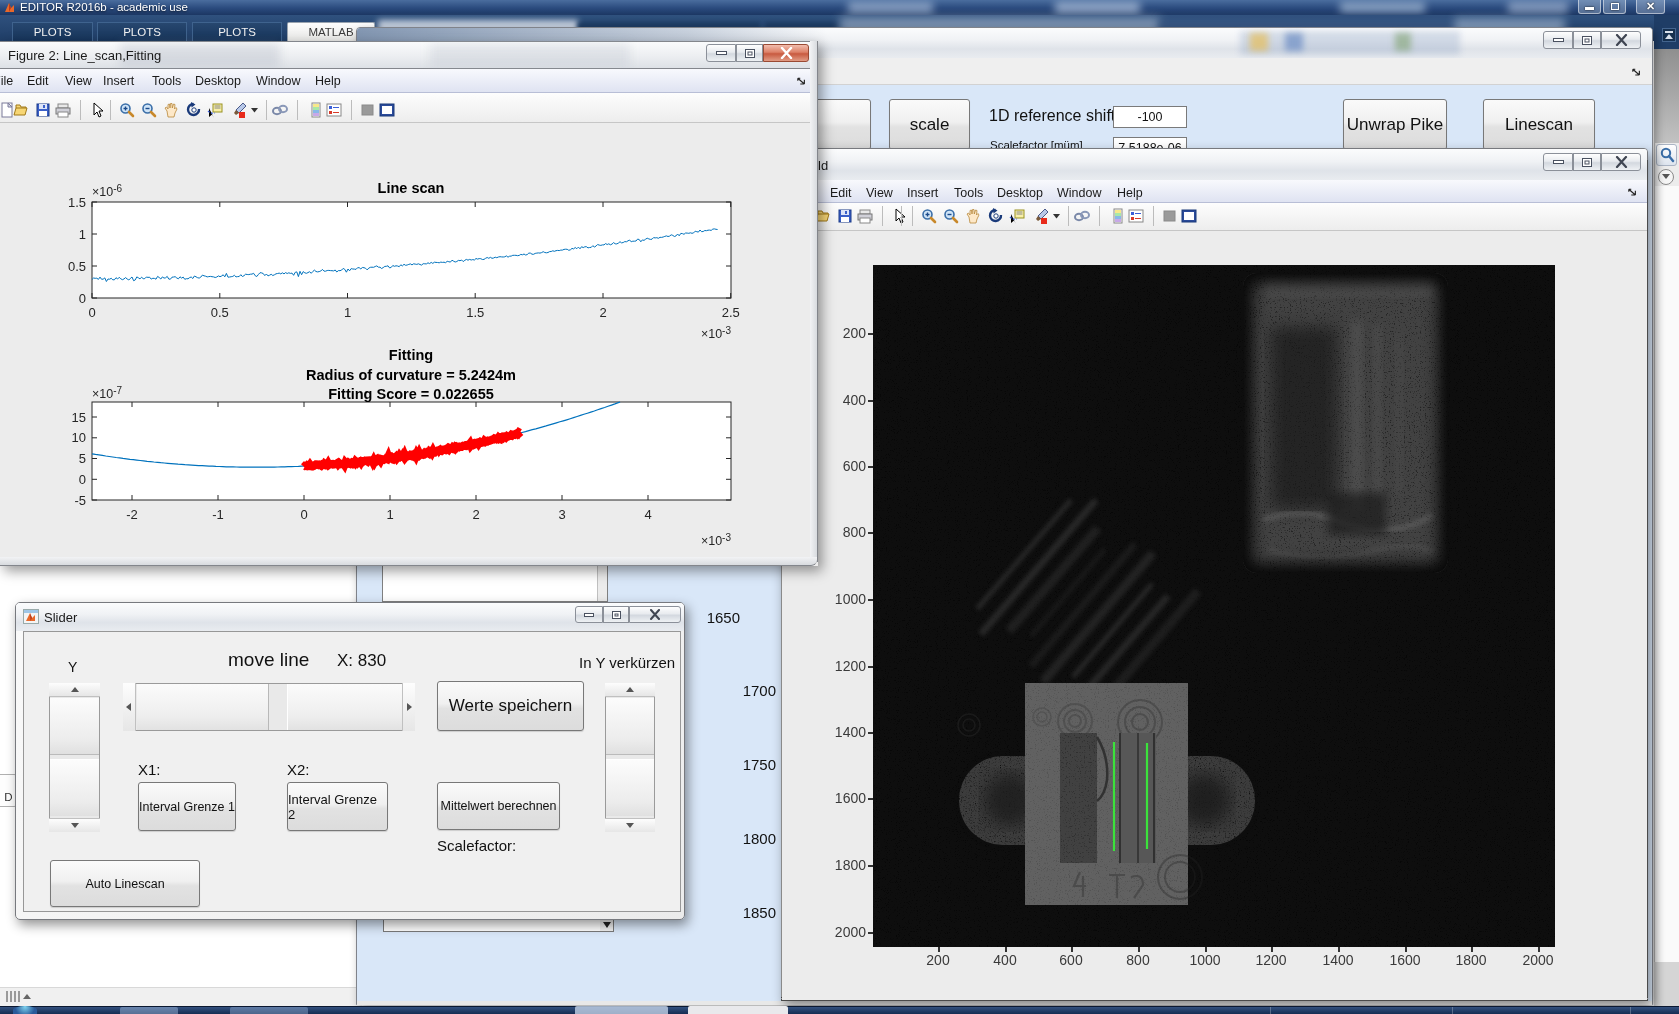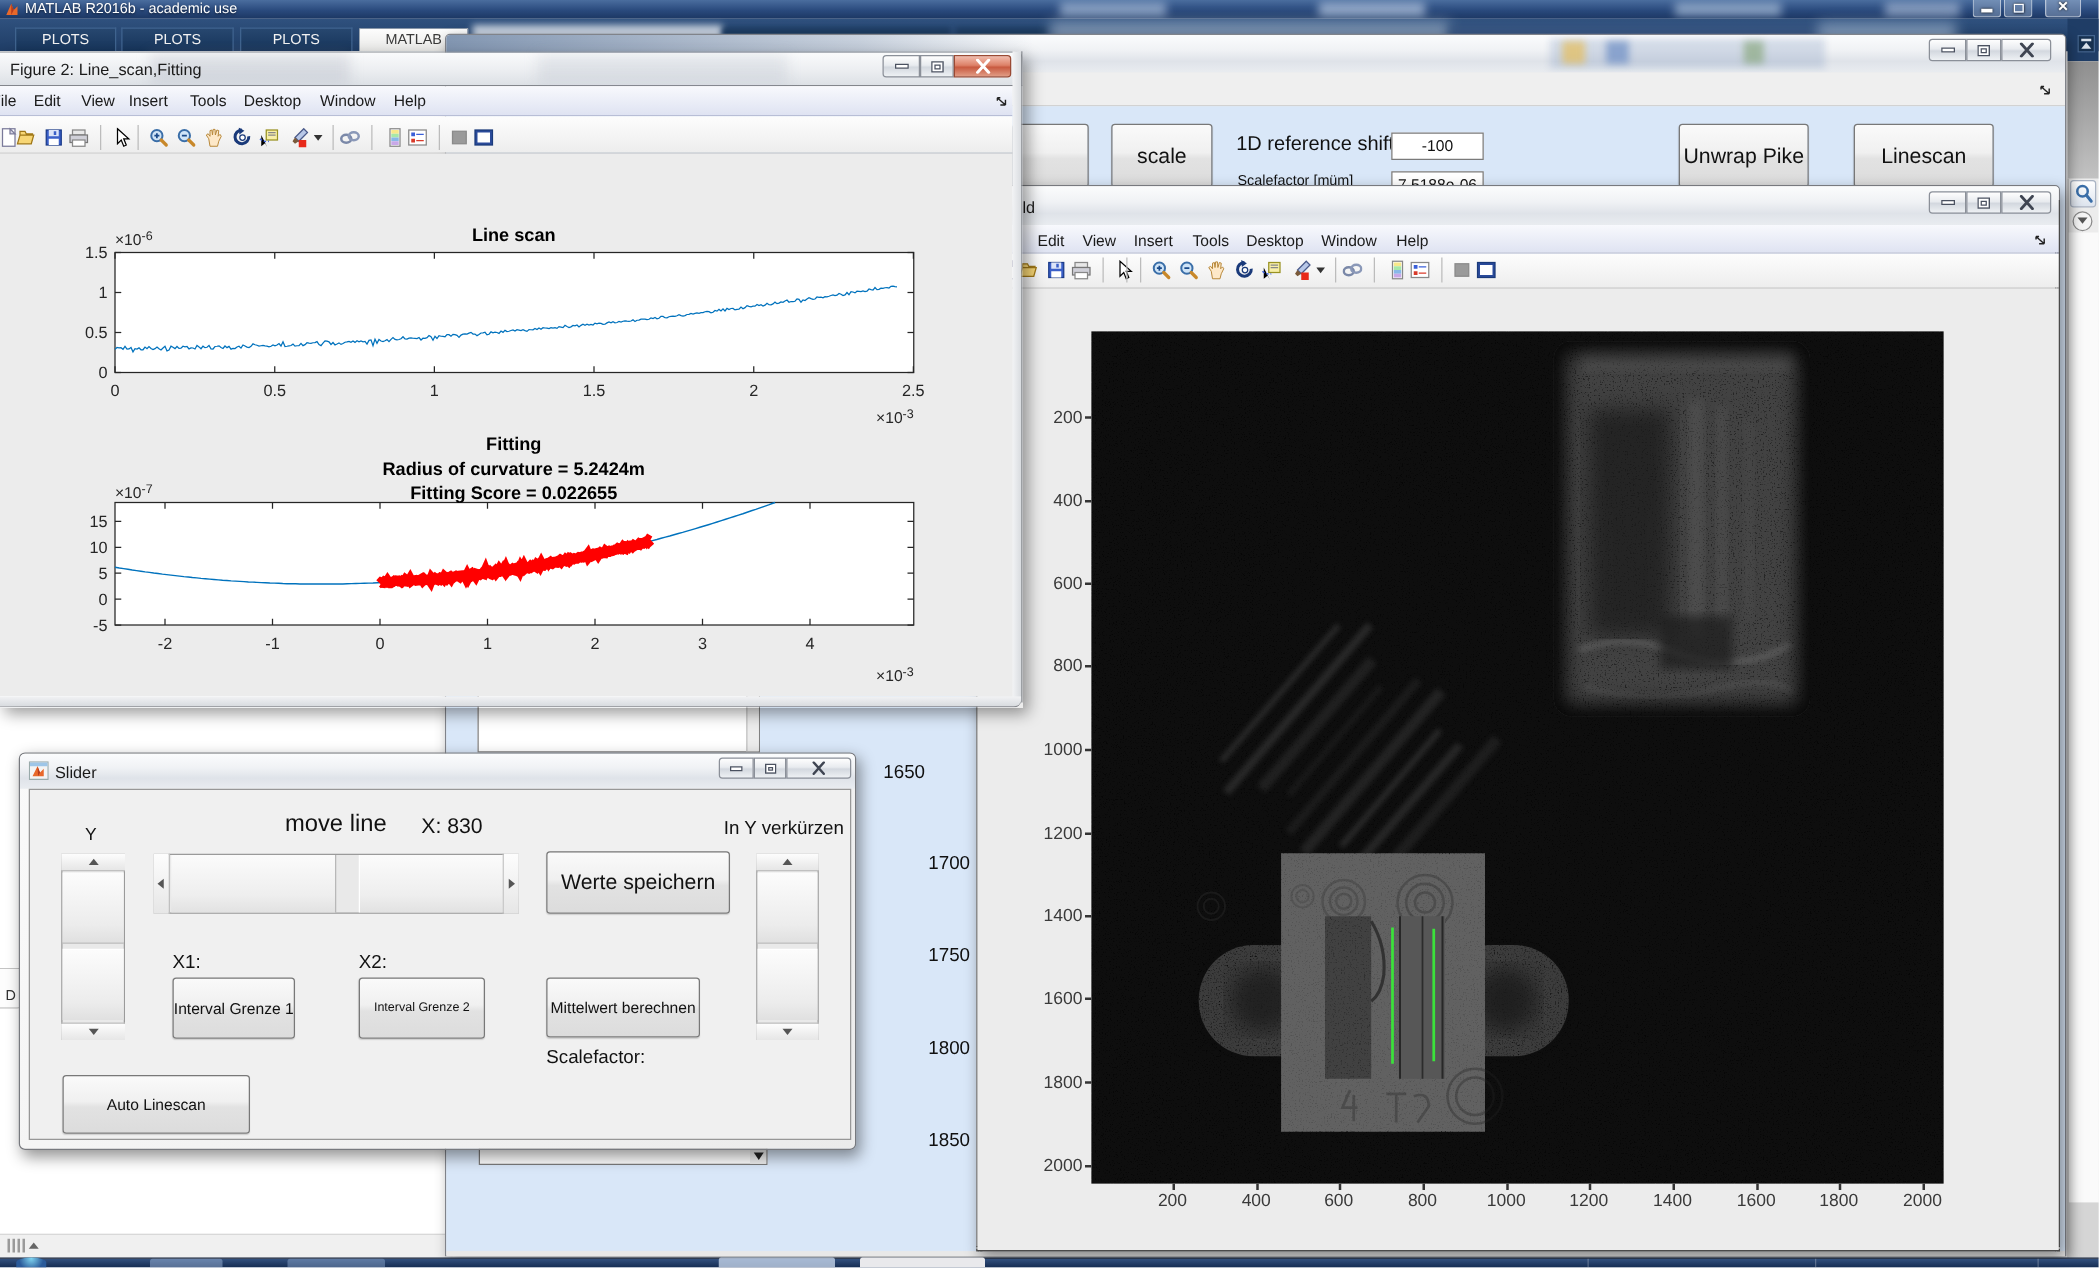--- a/index.html
+++ b/index.html
@@ -17,21 +17,21 @@
 
 <div class="abs" style="left:0;top:0;width:1679px;height:15px;background:linear-gradient(180deg,#4a6d9e,#2a4a7d 55%,#1c3763)"></div>
 <div class="abs" style="left:848;top:2px;left:848px;width:85px;height:11px;background:rgba(210,225,245,.55);filter:blur(4px)"></div>
 <div class="abs" style="left:1055px;top:2px;width:85px;height:11px;background:rgba(215,230,248,.6);filter:blur(4px)"></div>
 <div class="abs" style="left:1340px;top:2px;width:85px;height:11px;background:rgba(210,228,246,.55);filter:blur(4px)"></div>
 <div class="abs" style="left:1508px;top:2px;width:60px;height:11px;background:rgba(220,232,250,.5);filter:blur(4px)"></div>
 <svg class="abs" style="left:3px;top:1px" width="13" height="13" viewBox="0 0 13 13">
     <path d="M2 11 L6 2 L8 7 L11 4 L11 11 Z" fill="#e8682a"></path>
     <path d="M6 2 L8 7 L6 11 Z" fill="#b63a1c"></path>
   </svg>
-<div class="abs" style="left:20px;top:1px;font-size:11.5px;color:#fff;text-shadow:0 1px 2px rgba(0,0,0,.6)">MATLAB R2016b - academic use</div>
+<div class="abs" style="left:20px;top:1px;font-size:11.5px;color:#fff;text-shadow:0 1px 2px rgba(0,0,0,.6)">EDITOR R2016b - academic use</div>
 <div class="abs" style="left:1578px;top:0;width:23px;height:14px;border:1px solid rgba(255,255,255,.5);border-top:none;background:rgba(190,205,225,.35);border-radius:0 0 3px 3px">
     <div style="width:9px;height:3px;background:#fff;margin:7px auto 0;box-shadow:0 0 2px #000"></div>
   </div>
 <div class="abs" style="left:1603px;top:0;width:23px;height:14px;border:1px solid rgba(255,255,255,.5);border-top:none;background:rgba(190,205,225,.35);border-radius:0 0 3px 3px">
     <div style="width:8px;height:7px;border:1.5px solid #fff;margin:3px auto 0;box-shadow:0 0 2px #000"></div>
   </div>
 <div class="abs" style="left:1636px;top:0;width:29px;height:14px;border:1px solid rgba(255,255,255,.5);border-top:none;background:rgba(195,208,228,.35);border-radius:0 0 3px 3px;color:#fff;font-size:11px;text-align:center;line-height:13px;text-shadow:0 0 2px #000;font-weight:bold">✕</div>
 
 <div class="abs" style="left:0;top:15px;width:1679px;height:26px;background:linear-gradient(180deg,#2f517e,#1f3d66)"></div>
 <div class="abs" style="left:12px;top:22px;width:81px;height:19px;background:linear-gradient(180deg,#27476f,#16345a);border:1px solid #3f638e;border-bottom:none;color:#f2f2f2;font-size:11.5px;text-align:center;line-height:18px">PLOTS</div>
@@ -682,16 +682,16 @@
   </div>
 <div class="arrcell" style="left:605px;top:818px;width:50px;height:14px;z-index:42;border-top:1px solid #c0c0c0">
     <div style="width:0;height:0;border-left:4px solid transparent;border-right:4px solid transparent;border-top:5px solid #555"></div>
   </div>
 <div class="abs" style="left:606px;top:698px;width:48px;height:57px;background:linear-gradient(180deg,#fcfcfc,#ececec 75%,#e0e0e0);border-bottom:1px solid #bbb;z-index:42"></div>
 <div class="abs" style="left:606px;top:759px;width:48px;height:57px;background:linear-gradient(180deg,#fcfcfc,#ececec 75%,#e0e0e0);border-top:1px solid #fff;z-index:42"></div>
 
 <div class="lbl" style="left:138px;top:761px;font-size:15px;z-index:41">X1:</div>
 <div class="btn" style="left:138px;top:782px;width:98px;height:49px;font-size:12.5px;z-index:41">Interval Grenze 1</div>
 <div class="lbl" style="left:287px;top:761px;font-size:15px;z-index:41">X2:</div>
-<div class="btn" style="left:287px;top:782px;width:101px;height:49px;font-size:10px;z-index:41">Interval Grenze 2</div>
+<div class="btn" style="left:287px;top:782px;width:101px;height:49px;font-size:13px;z-index:41">Interval Grenze 2</div>
 <div class="btn" style="left:437px;top:782px;width:123px;height:48px;font-size:12.5px;z-index:41">Mittelwert berechnen</div>
 <div class="lbl" style="left:437px;top:837px;font-size:15px;z-index:41">Scalefactor:</div>
 <div class="btn" style="left:50px;top:860px;width:150px;height:47px;font-size:12.5px;z-index:41">Auto Linescan</div>
 
 </body></html>

